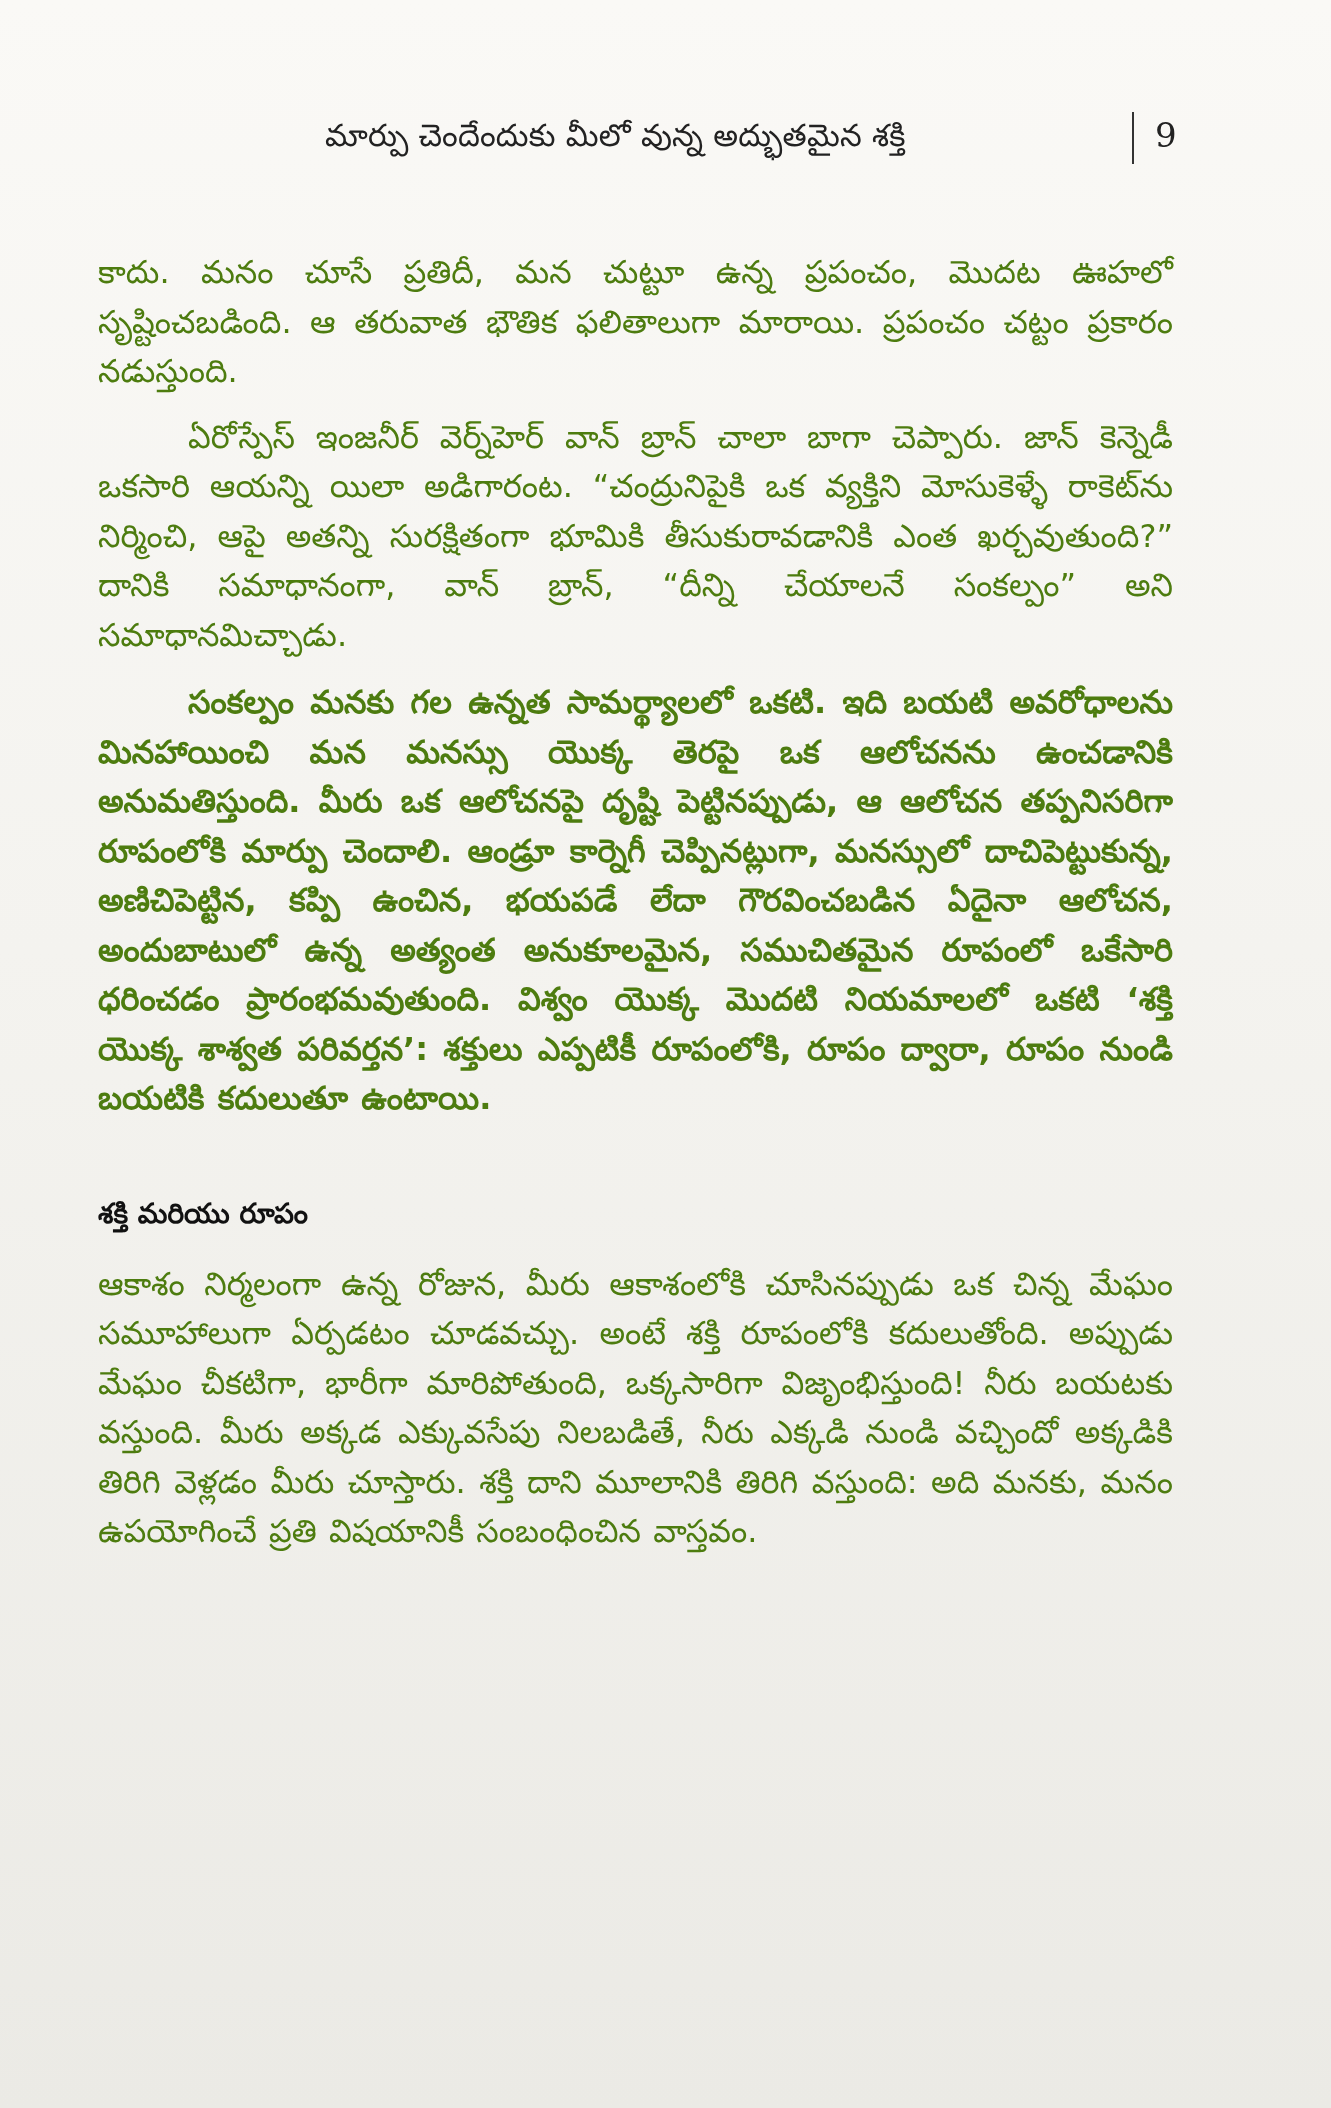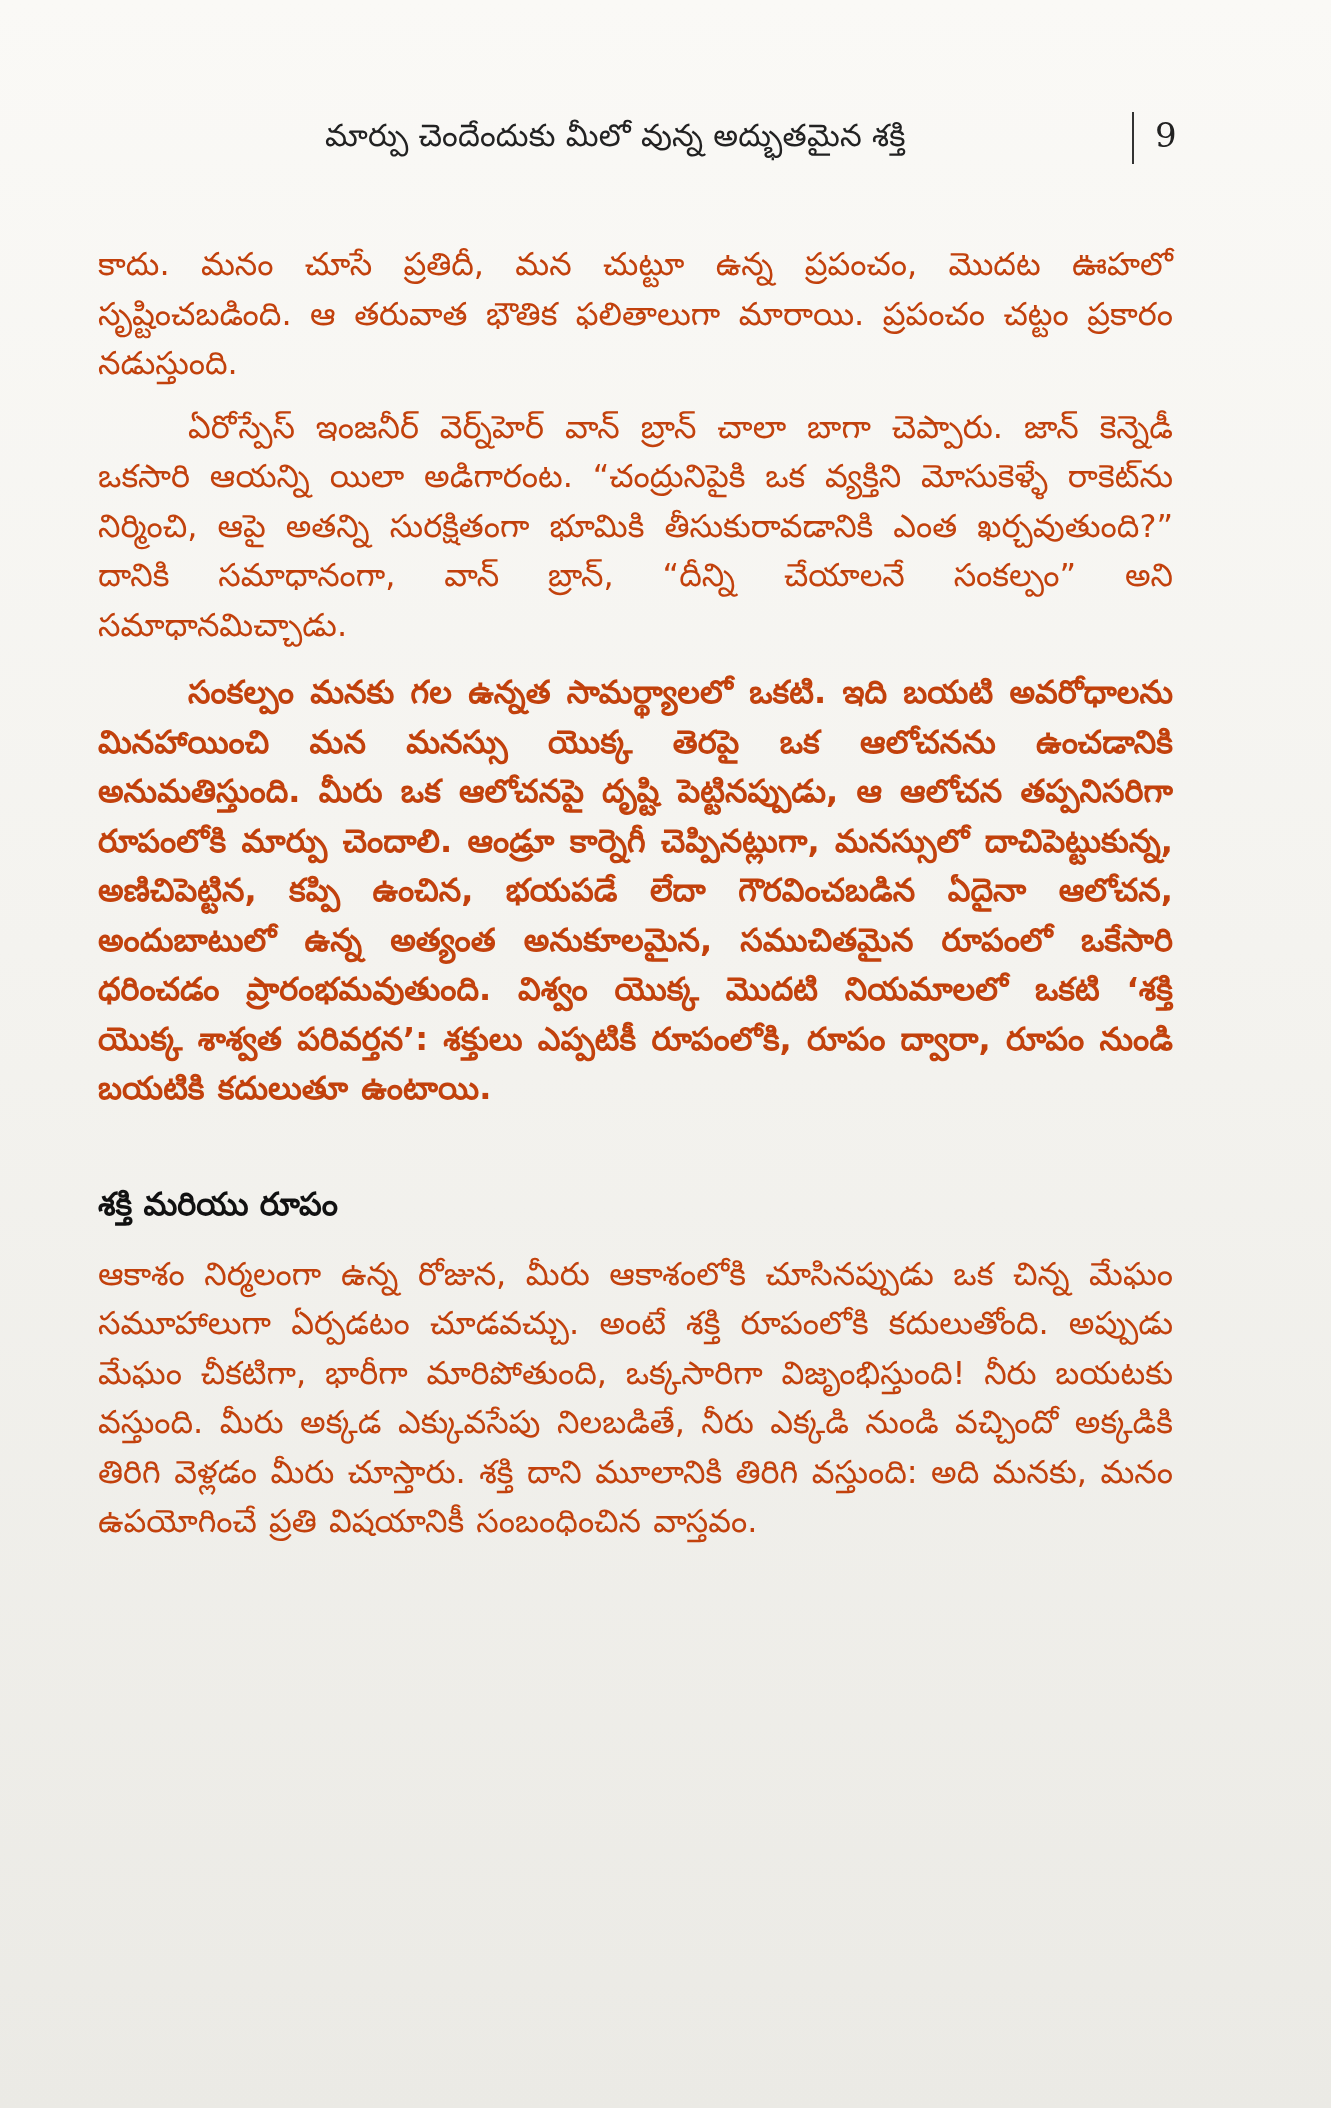--- a/index.html
+++ b/index.html
@@ -55,34 +55,34 @@
       line-height: 50px;
       color: #222;
     }
     .body {
       position: absolute;
       left: 98px;
       top: 232px;
       width: 1075px;
     }
     .para {
-      margin: 8px 0 14px 0;
+      margin: 16px 0 14px 0;
       font-size: 32px;
       line-height: 49.5px;
       text-align: justify;
       text-align-last: left;
-      color: #c2410c;
+      color: #4d7c0f;
       word-spacing: 2px;
     }
     .para.indent {
       text-indent: 90px;
     }
     .section-heading {
       margin: 60px 0 16px 0;
-      font-size: 32px;
+      font-size: 28px;
       line-height: 60px;
       font-weight: bold;
       color: #111;
     }
     .gap-top {
       margin-top: 18px;
       font-weight: bold;
     }
   </style>
 </head>

